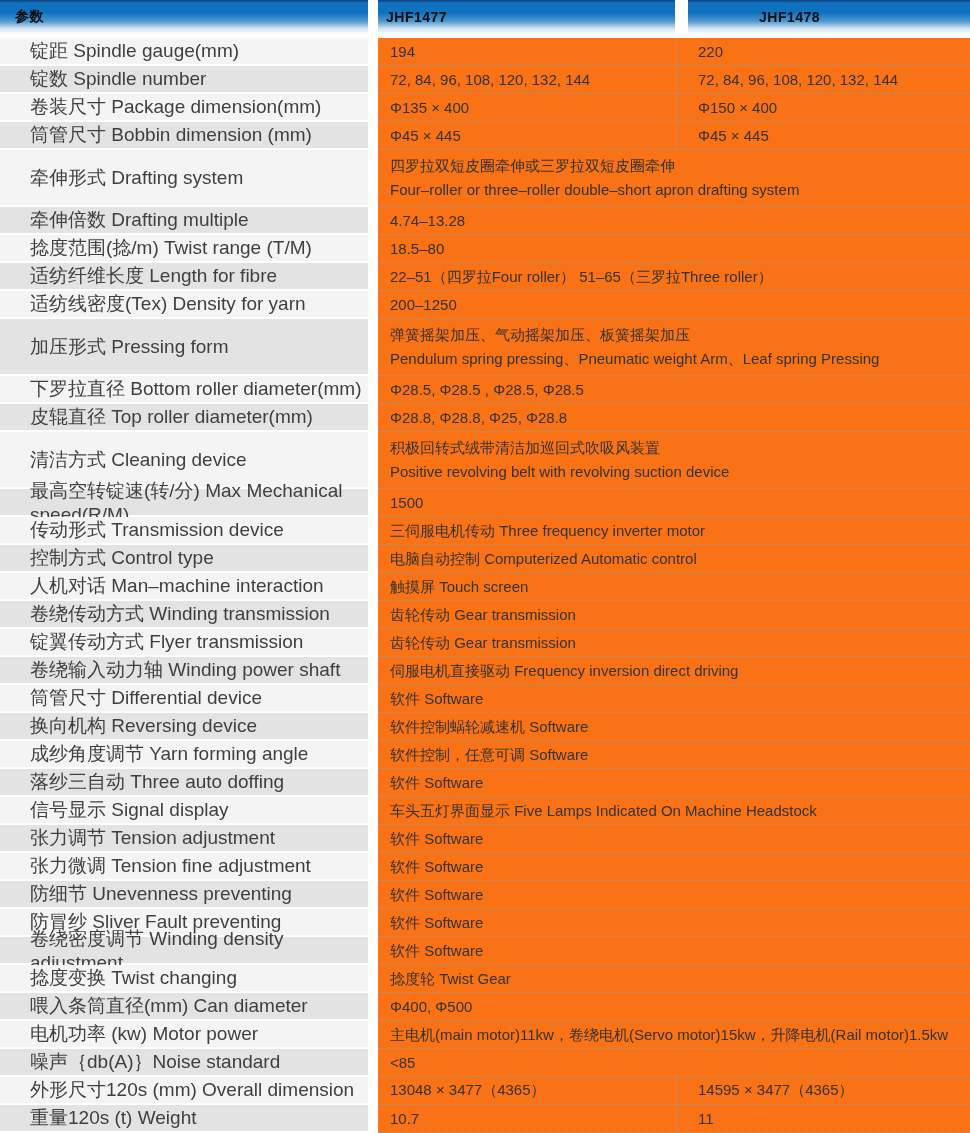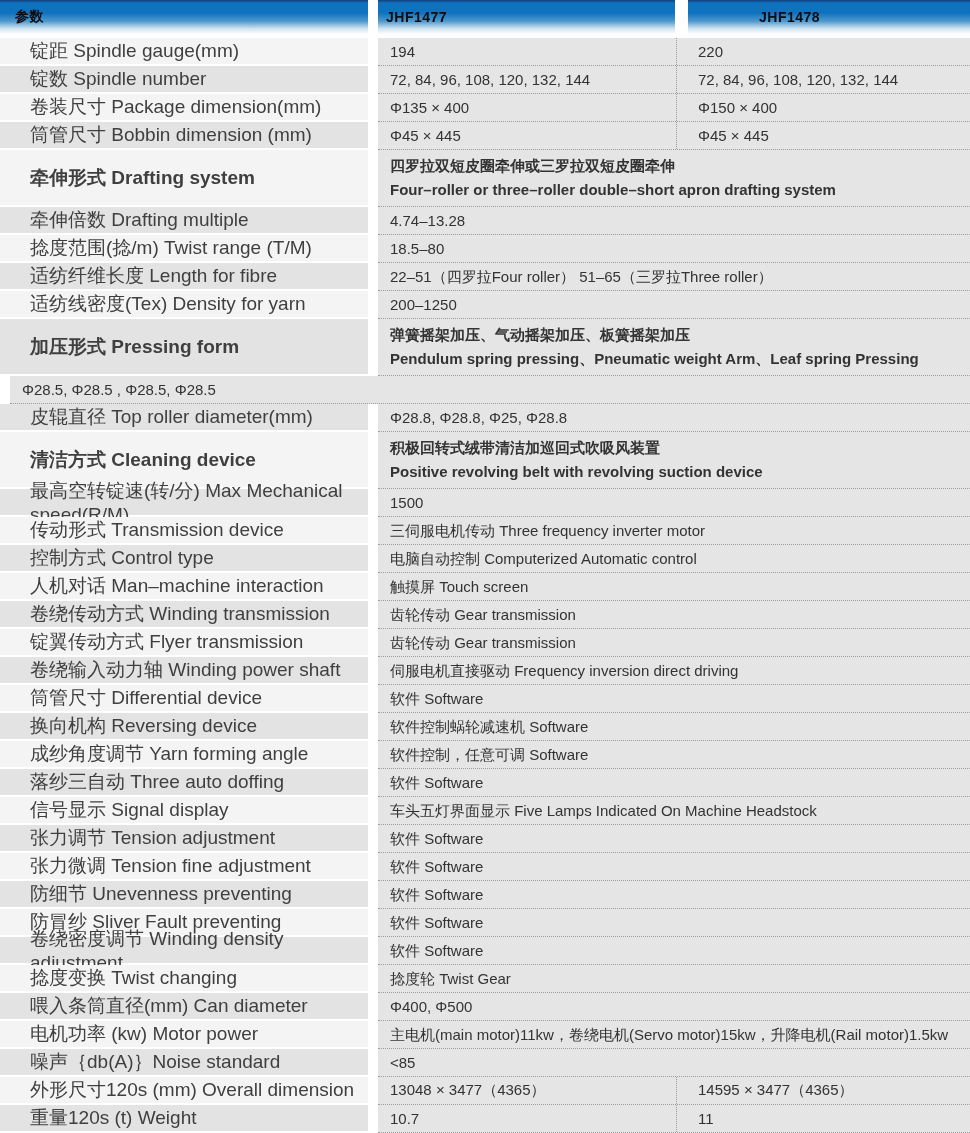--- a/index.html
+++ b/index.html
@@ -12,30 +12,30 @@
     background:linear-gradient(180deg,#123f7c 0%,#0e72bf 9%,#0e72bf 38%,#4f97cc 62%,#cfe2f1 84%,#fefefe 100%);
     color:#0d0d12;font-weight:bold;font-size:14px;display:flex;align-items:center;box-sizing:border-box;
     letter-spacing:0.5px;
   }
   .hseg.param{width:368px;padding-left:15px;}
   .hseg.m1{width:297px;margin-left:10px;padding-left:8px;}
   .hseg.m2{flex:1;margin-left:13px;padding-left:71px;}
 
   
   .row{display:flex;height:28px;}
-  .row.tall{height:57px;font-weight:bold;}
+  .row.tall{height:57px;}
   .label-cell{
     width:368px;box-sizing:border-box;padding-left:30px;display:flex;align-items:center;
     font-size:19px;color:#3f3f3f;border-bottom:2px solid #ffffff;
   }
   .label-cell.light{background:#f4f4f4;}
   .label-cell.dark{background:#e3e3e3;}
   .value-area{
     flex:1;margin-left:10px;display:flex;box-sizing:border-box;
-    border-bottom:1px dotted #9b9b9b;font-size:15px;color:#333333;background:#e5e5e5;justify-content:space-between;
+    border-bottom:1px dotted #9b9b9b;font-size:15px;color:#333333;background:#f97316;justify-content:space-between;
   }
   .cell{display:flex;flex-direction:column;justify-content:center;box-sizing:border-box;}
   .cell.span{flex:1;padding-left:12px;padding-right:6px;}
   .cell.c2{width:299px;padding-left:12px;border-right:1px dotted #9b9b9b;}
   .cell.c3{flex:1;padding-left:21px;}
   .cell .line{line-height:24px;white-space:nowrap;}
 </style>
 </head>
 <body>
 
@@ -128,20 +128,21 @@
     <div class="label-cell dark">加压形式 Pressing form</div>
     <div class="value-area">
           <div class="cell span">
             <div class="line">弹簧摇架加压、气动摇架加压、板簧摇架加压</div>
             <div class="line">Pendulum spring pressing、Pneumatic weight Arm、Leaf spring Pressing</div>
           </div>
         </div>
   </div>
 
   <div class="row">
+    <div class="label-cell light">下罗拉直径 Bottom roller diameter(mm)</div>
     <div class="value-area">
           <div class="cell span">
             <div class="line">Φ28.5, Φ28.5 , Φ28.5, Φ28.5</div>
           </div>
         </div>
   </div>
 
   <div class="row">
     <div class="label-cell dark">皮辊直径 Top roller diameter(mm)</div>
     <div class="value-area">

